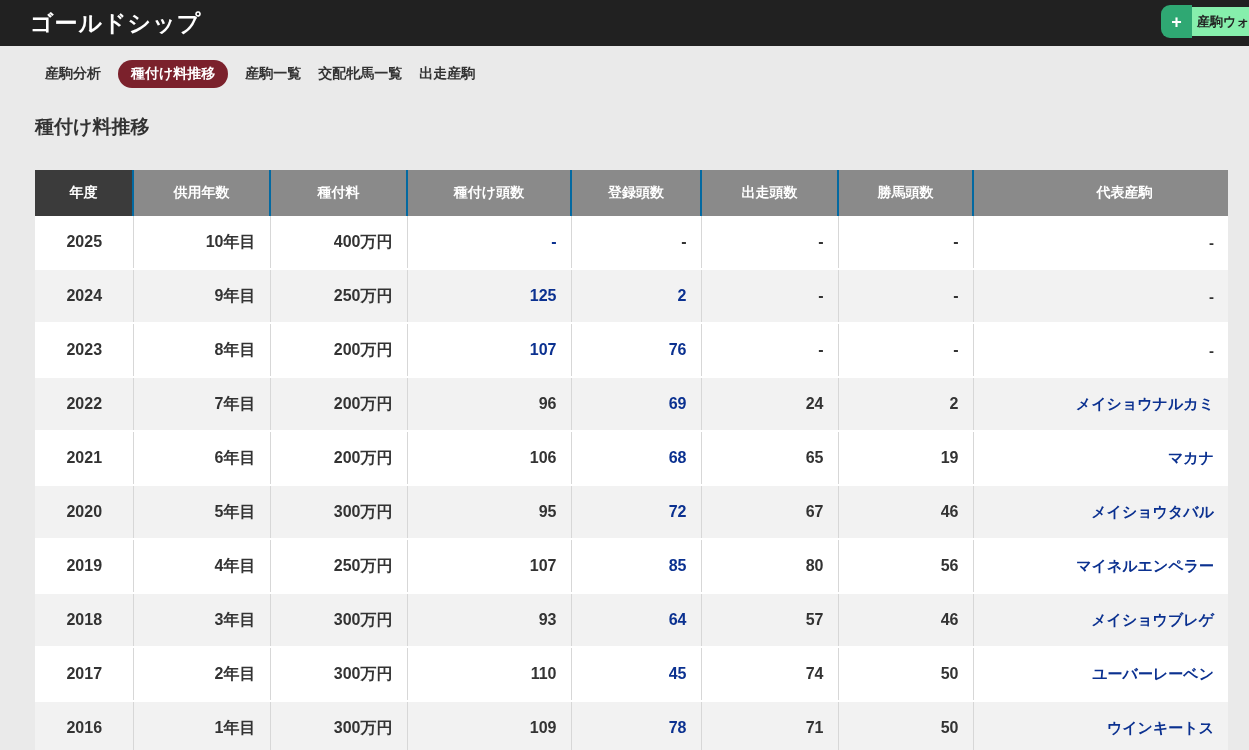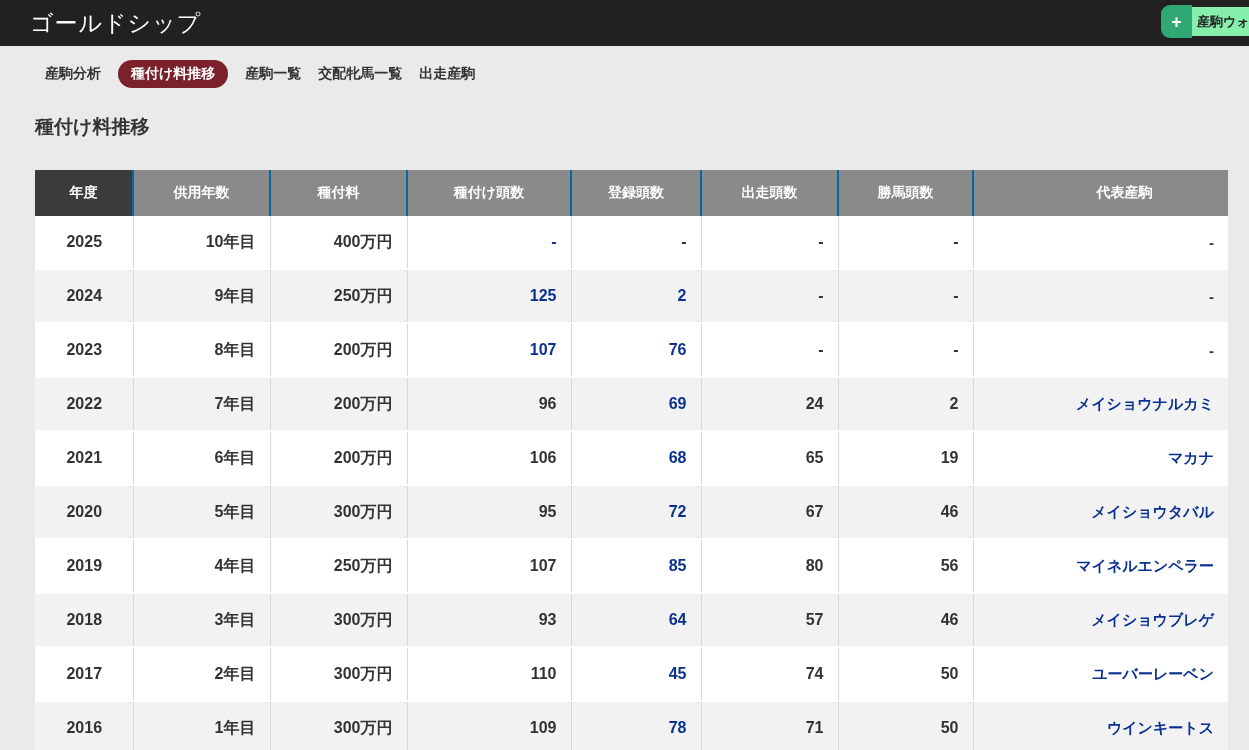--- a/index.html
+++ b/index.html
@@ -10,21 +10,21 @@
     color:#333;
     position:relative;
   }
   
   .appbar{
     position:relative;
     height:46px;background:#212121;
     display:flex;align-items:center;
   }
   .appbar .horse-title{
-    color:#fff;font-size:23px;font-weight:normal;
+    color:#fff;font-size:23px;font-weight:bold;
     margin-left:30px;letter-spacing:1px;
   }
   .watch-btn{
     position:absolute;right:0;top:5px;height:33px;
     display:flex;align-items:stretch;cursor:pointer;
   }
   .watch-btn .plus-seg{
     width:31px;background:#2fa873;
     border-radius:9px 0 0 9px;
     display:flex;align-items:center;justify-content:center;

